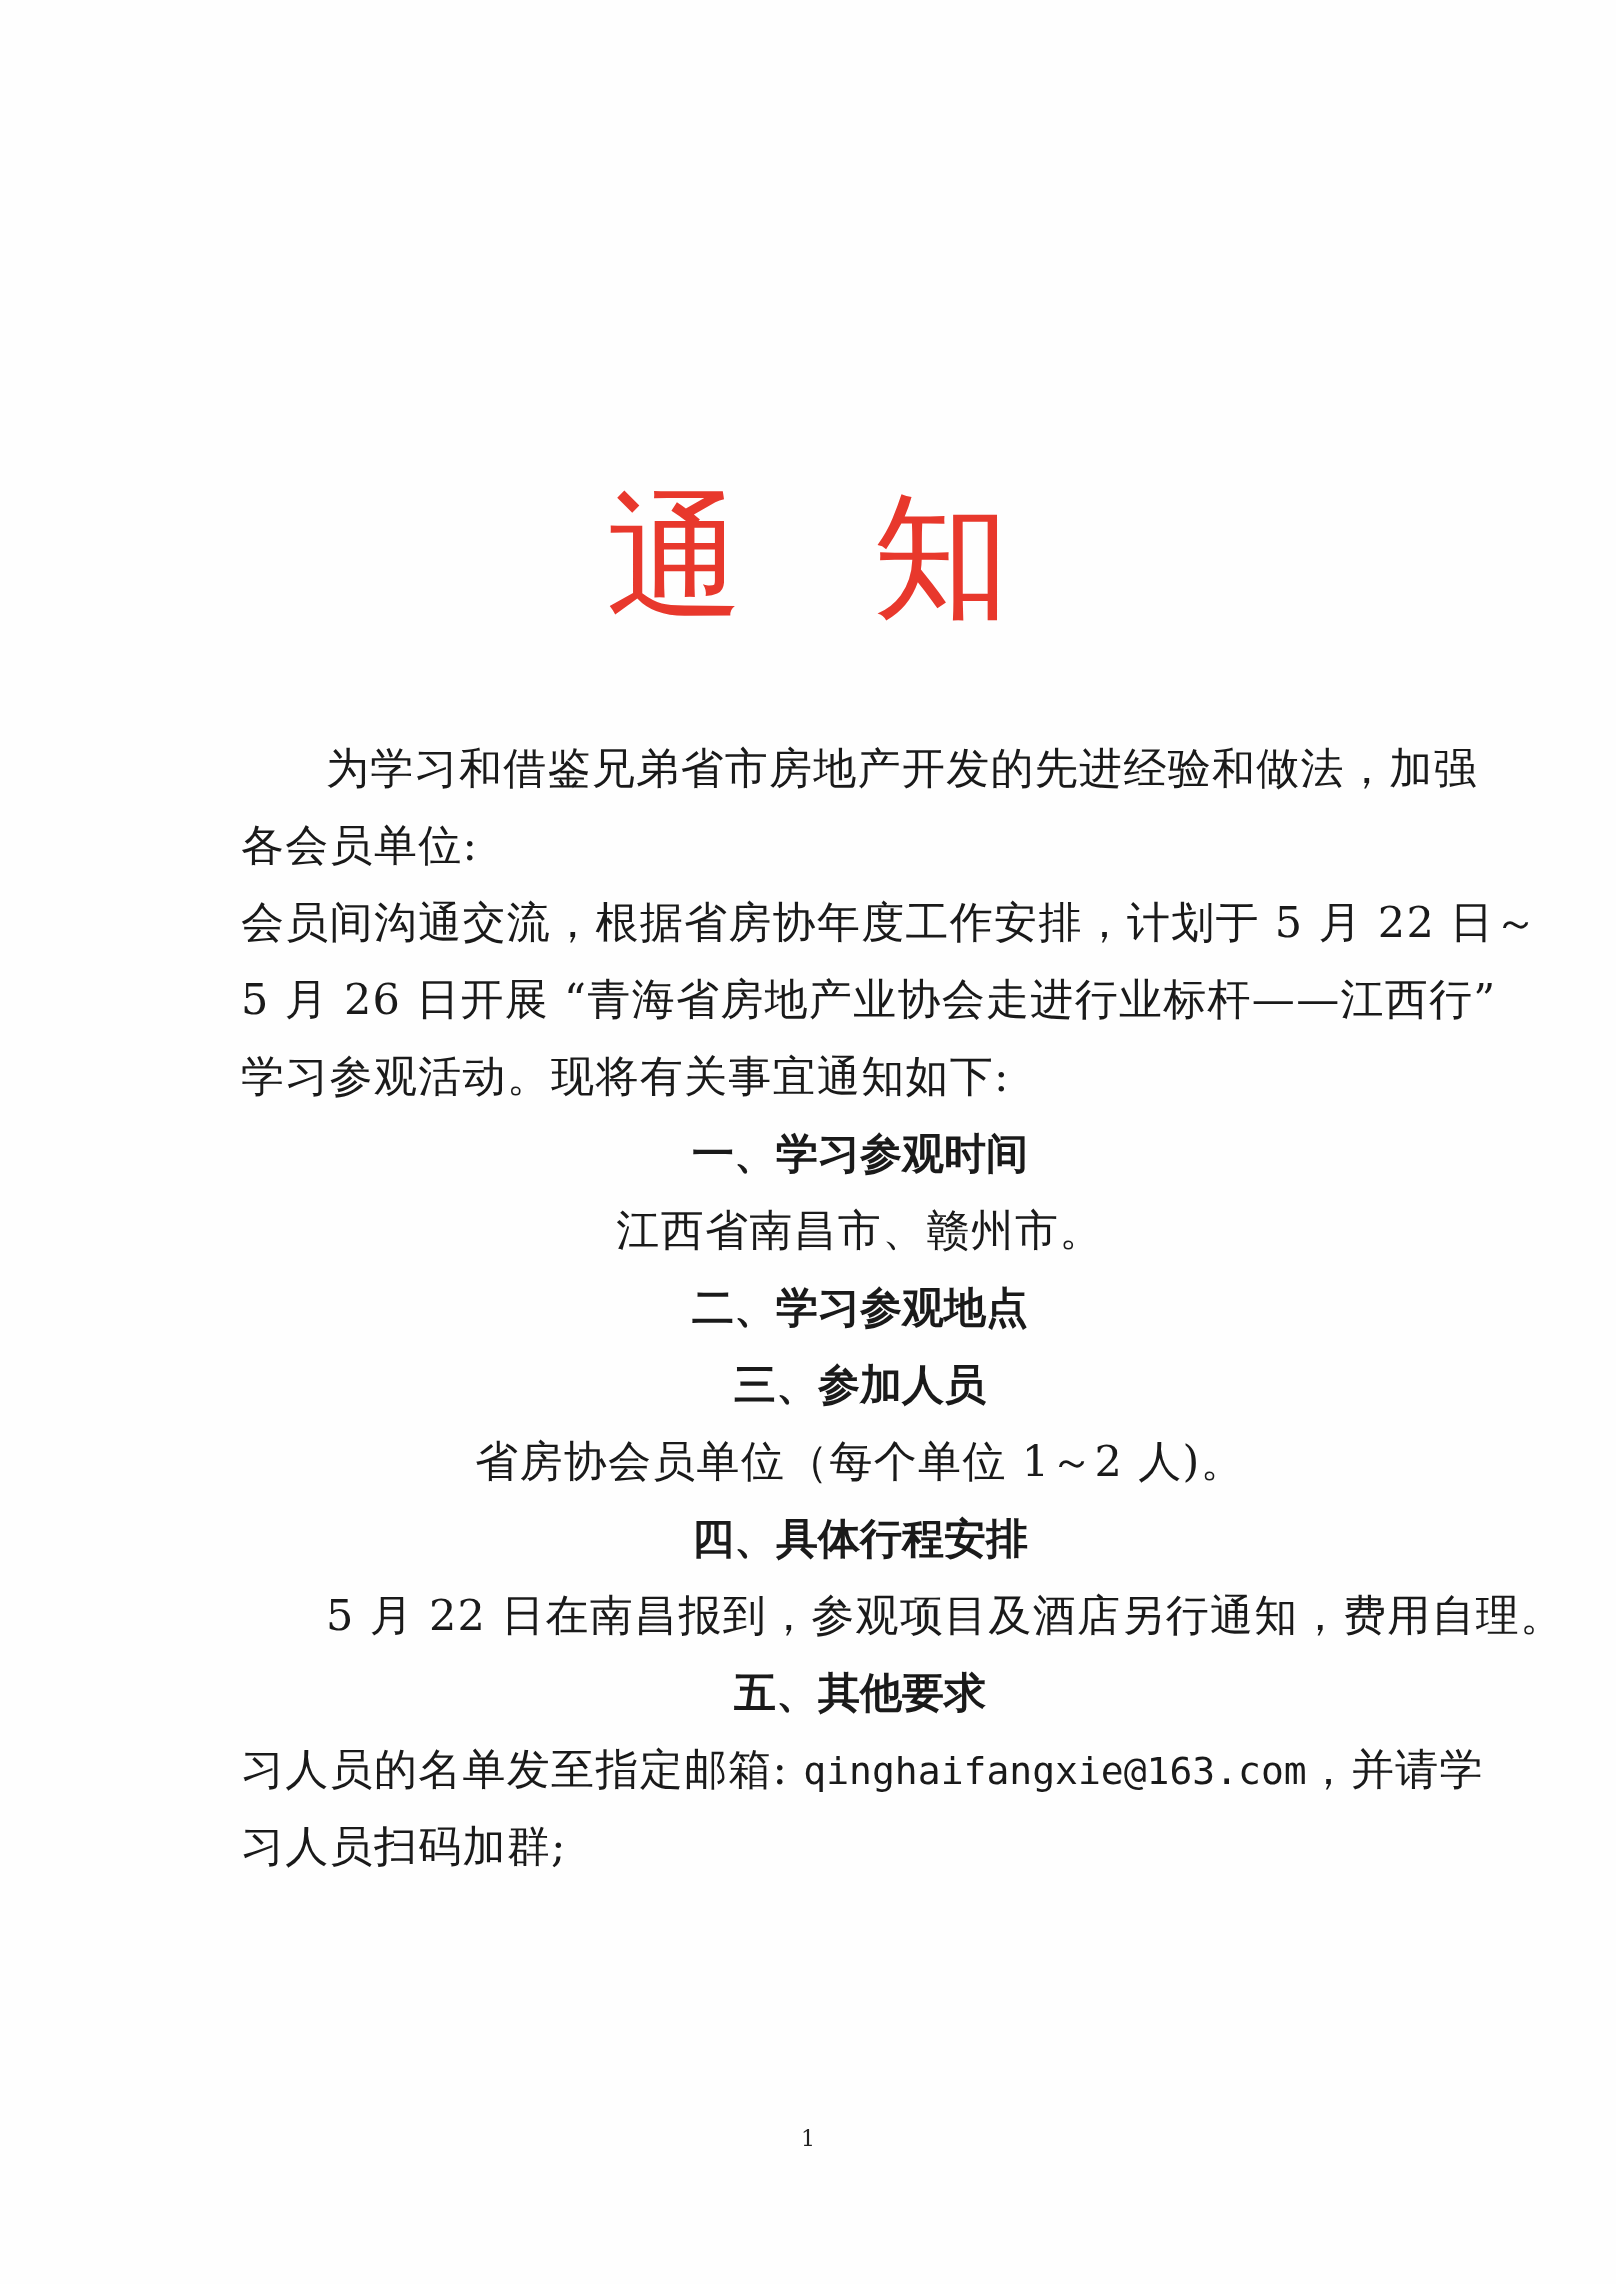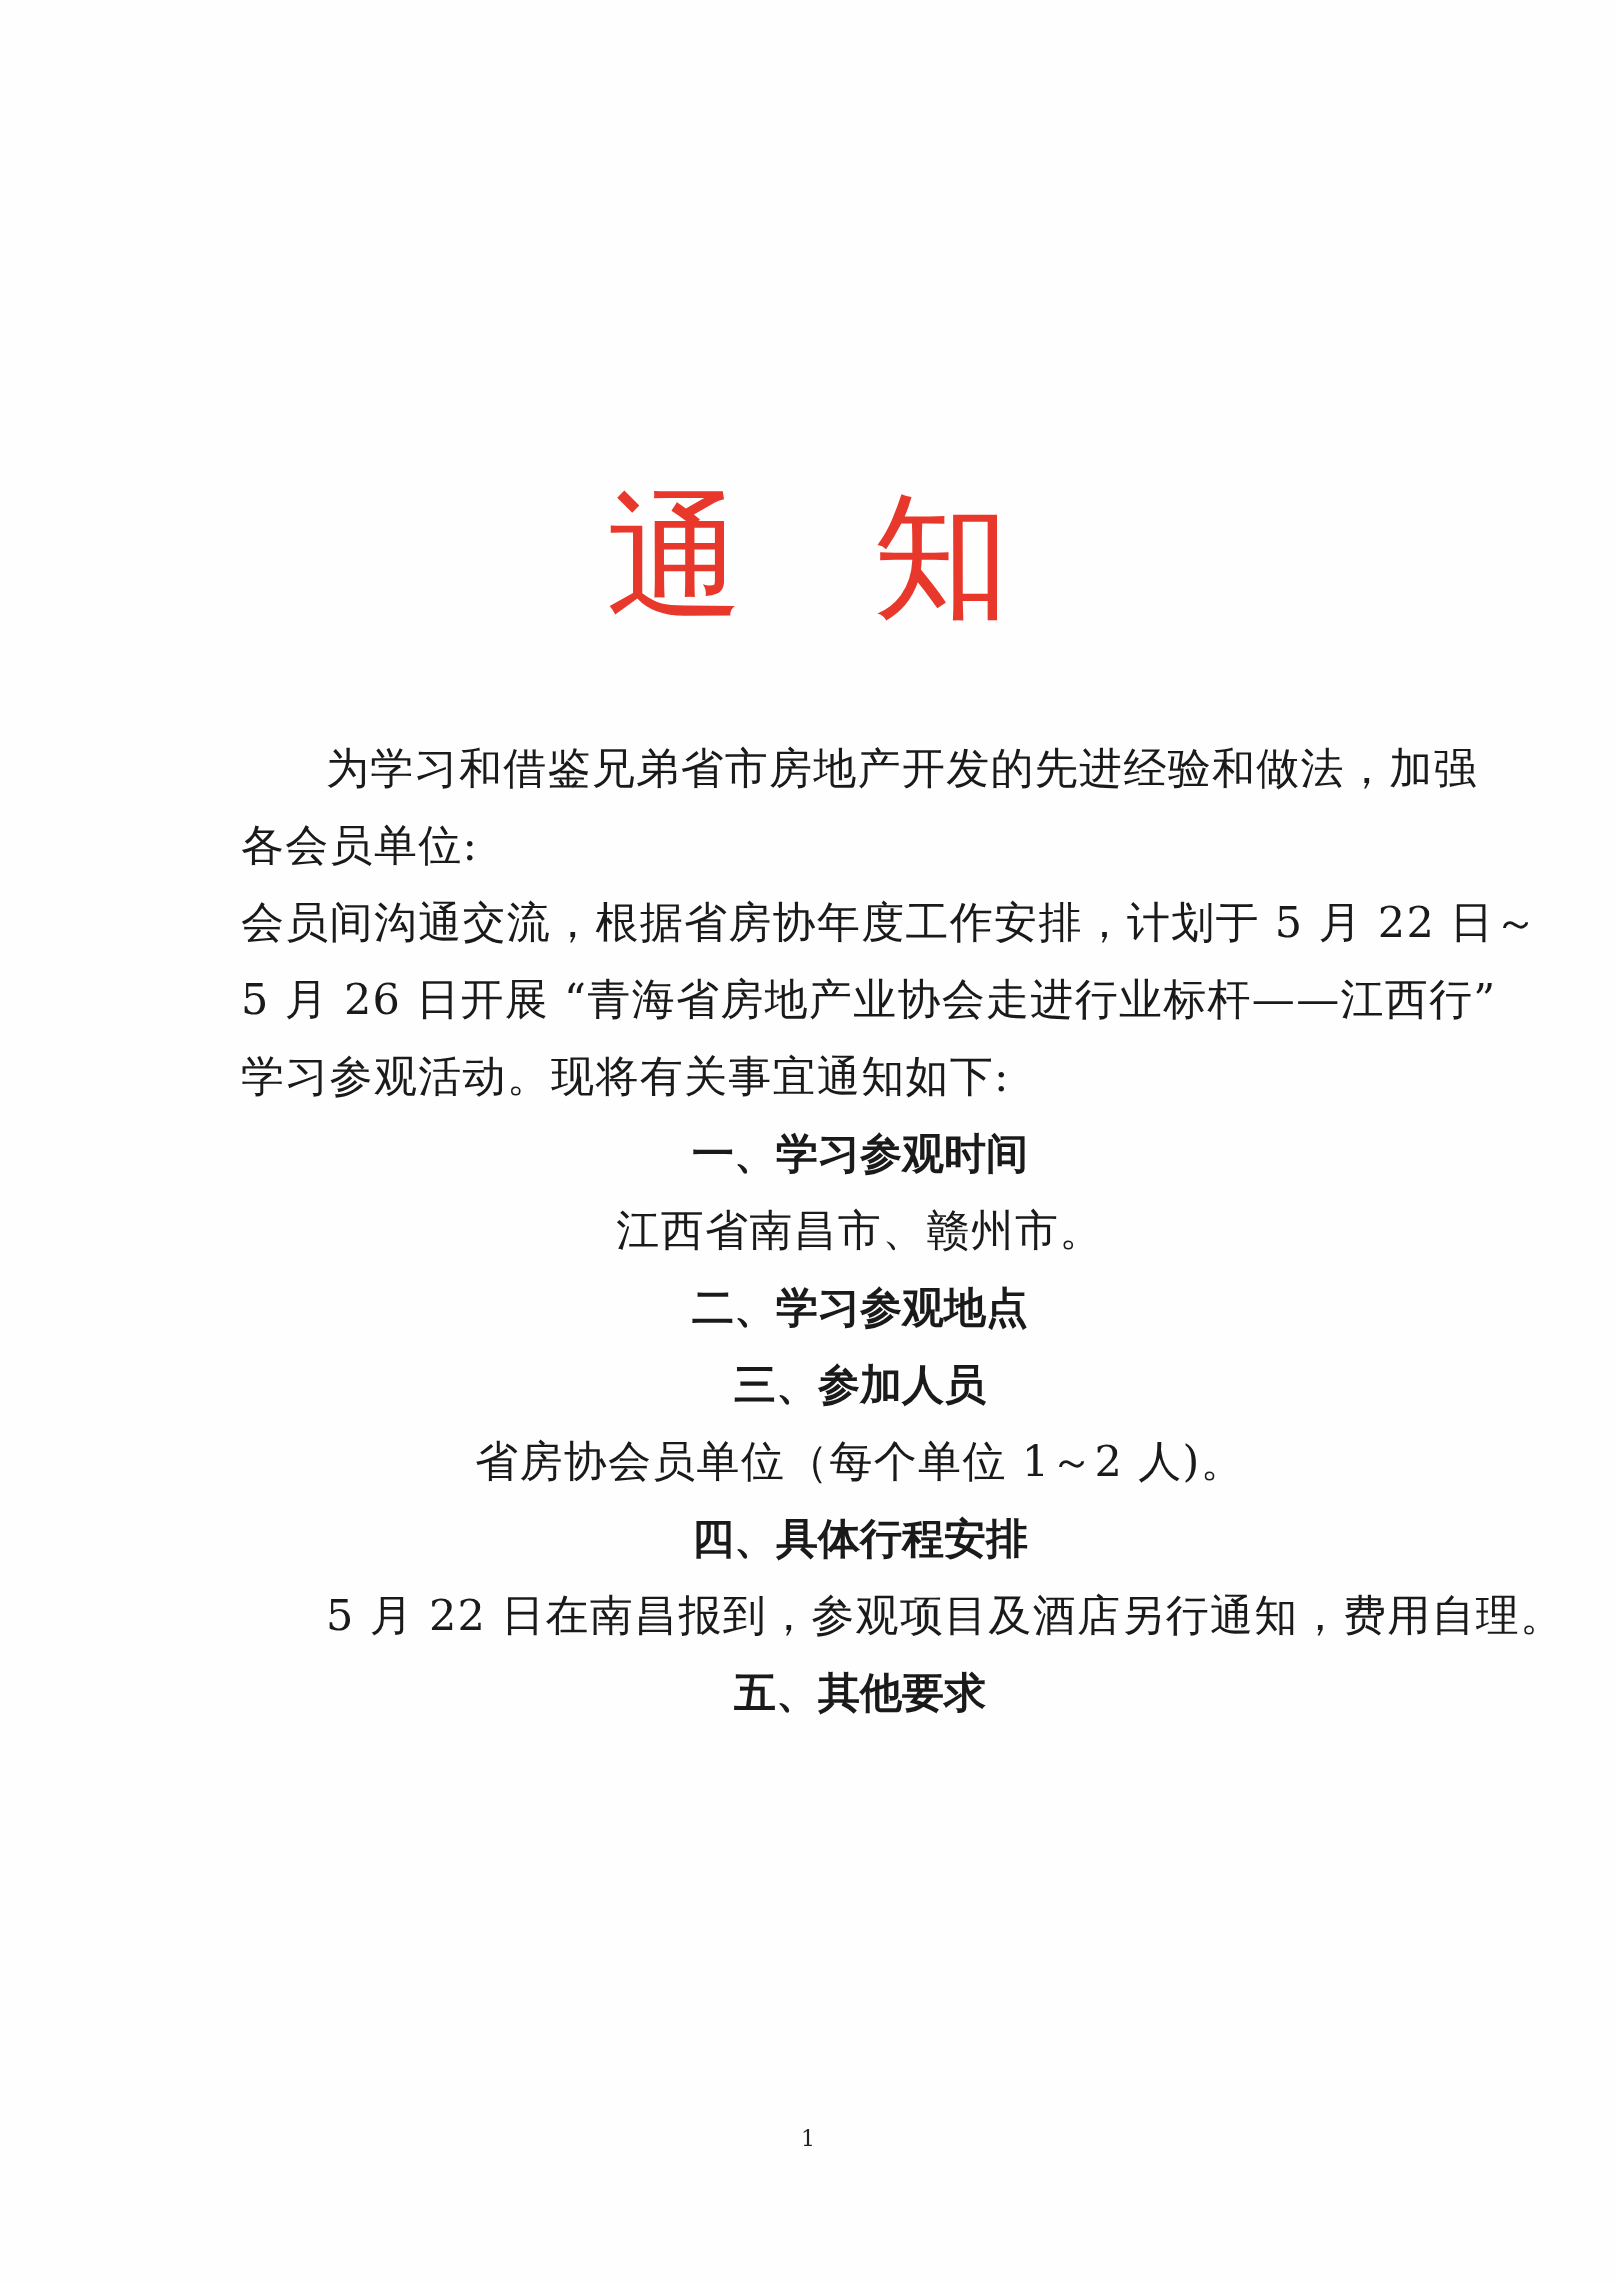--- a/index.html
+++ b/index.html
@@ -107,17 +107,21 @@
     <div class="line indent">江西省南昌市、赣州市。</div>
     <div class="line indent heading">二、学习参观地点</div>
 
     <div class="line indent heading">三、参加人员</div>
     <div class="line indent">省房协会员单位（每个单位 1～2 人)。</div>
 
     <div class="line indent heading">四、具体行程安排</div>
     <div class="line indent">5 月 22 日在南昌报到，参观项目及酒店另行通知，费用自理。</div>
 
     <div class="line indent heading">五、其他要求</div>
+    <div class="line">
+      <span>习人员的名单发至指定邮箱: </span><span class="mono">qinghaifangxie@163.com</span><span>，并请学</span>
+    </div>
+    <div class="line">习人员扫码加群;</div>
   </div>
 
   <div class="page-number">1</div>
 </div>
 
 
 </body></html>

